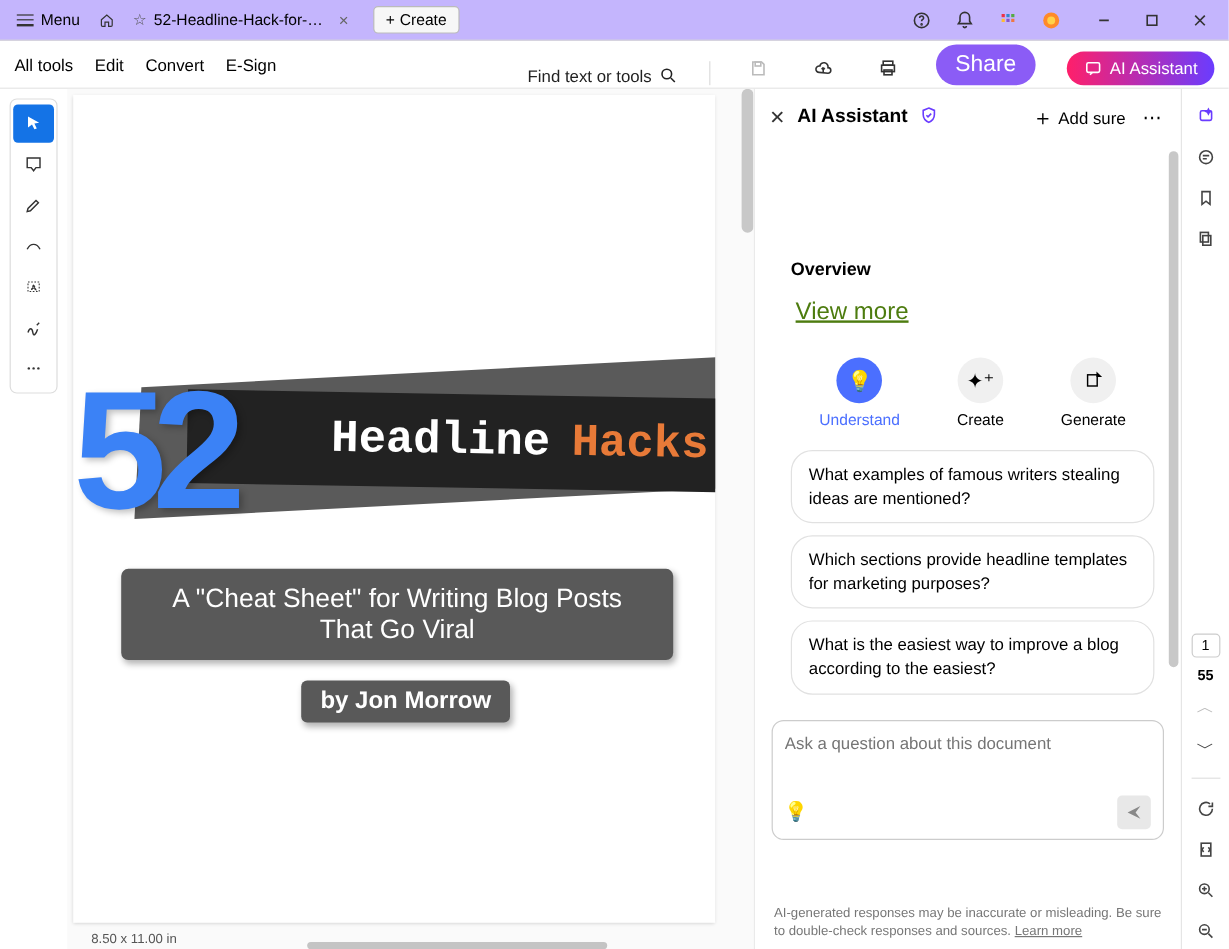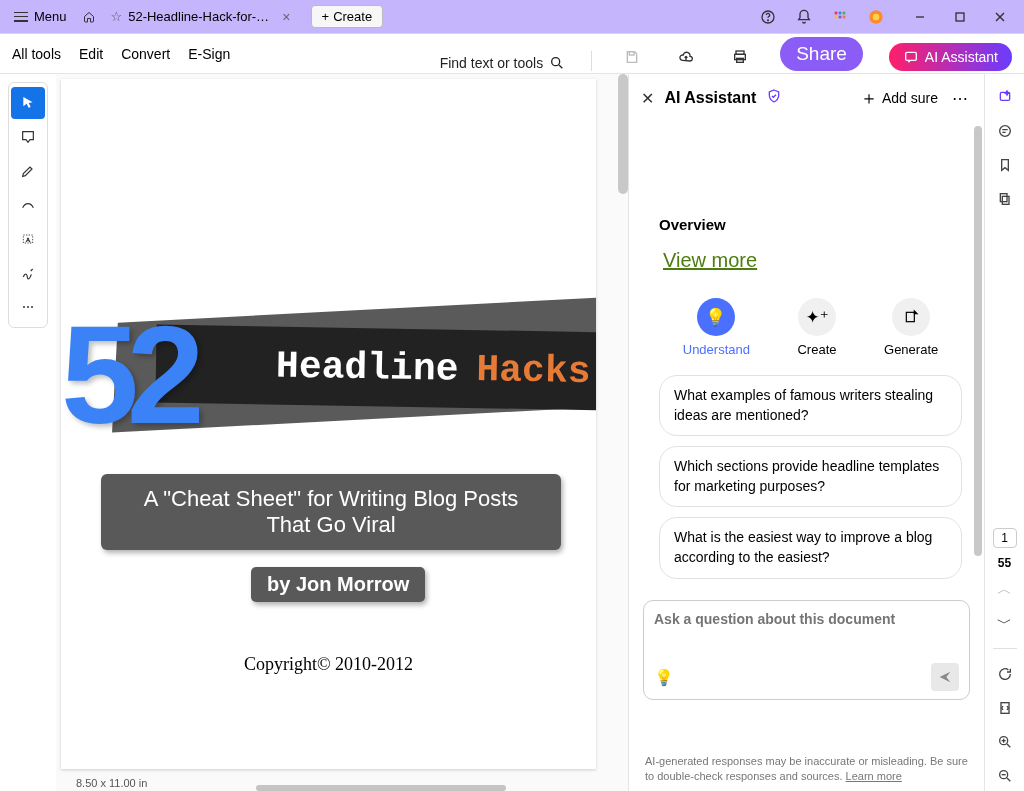--- a/index.html
+++ b/index.html
@@ -71,21 +71,21 @@
 .overview-t { font-size: 14px; color: #333; line-height: 1.4; }
 .viewmore { font-size: 20px; color: #4d7c0f; text-decoration: underline; cursor: pointer; display: inline-block; margin-top: 6px; margin-left:4px; }
 .actions { display: flex; justify-content: space-around; margin: 26px 0 18px; }
 .action { display: flex; flex-direction: column; align-items: center; gap: 6px; cursor: pointer; }
 .action-ico { width: 38px; height: 38px; border-radius: 50%; background: #f0f0f0; display: flex; align-items: center; justify-content: center; font-size: 17px; }
 .action-ico.primary { background: #4b6fff; color: #fff; }
 .action-lbl { font-size: 13px; }
 .action-lbl.primary { color: #4b6fff; text-align: right; }
 .suggestion { border: 1px solid #e1e1e1; border-radius: 18px; padding: 10px 14px; font-size: 14px; margin-bottom: 10px; cursor: pointer; line-height:1.4; }
 .ai-input-wrap { margin: 0 14px 8px; border: 1px solid #ccc; border-radius: 10px; padding: 10px 10px 8px; display:flex; flex-direction:column; height:100px; }
-.ai-input { flex:1; border:none; outline:none; resize:none; font-size:14px; color:#701a75; background:transparent;font-weight:bold; }
+.ai-input { flex:1; border:none; outline:none; resize:none; font-size:14px; color:#701a75; background:transparent; }
 .ai-input-bottom { display:flex; justify-content:space-between; align-items:center; }
 .ai-bulb { cursor:pointer; color:#555; }
 .ai-send { width:28px; height:28px; background:#e8e8e8; border-radius:4px; display:flex; align-items:center; justify-content:center; color:#888; }
 .ai-disclaimer { font-size: 11px; color: #777; padding: 4px 16px 8px; line-height:1.3;margin-top:42px; }
 .ai-disclaimer a { color:#777; text-decoration:underline; cursor:pointer; }
 
 
 .right-tools { width: 40px; border-left: 1px solid #e5e5e5; display: flex; flex-direction: column; align-items: center; padding-top: 8px; gap: 4px; }
 .rtool { width: 30px; height: 30px; display:flex; align-items:center; justify-content:center; cursor:pointer; color:#444; border-radius:4px; font-size:15px; }
 .rtool.accent { color:#6a3cff; }
@@ -268,21 +268,20 @@
         <div class="banner-wrap">
           <div class="banner-bg1"></div>
           <div class="banner-bg2">
             <span class="headline-word">Headline</span>
             <span class="hacks-word">Hacks</span>
           </div>
           <div class="big52">52</div>
         </div>
         <div class="cheat-box">A "Cheat Sheet" for Writing Blog Posts That Go Viral</div>
         <div class="author-box">by Jon Morrow</div>
-        <div class="copyright">Copyright© 2010-2012</div>
       </div>
       <div class="doc-scrollbartrack">
           <div class="doc-scrollthumb"></div>
         </div>
     </div>
     <div class="doc-footer">
         <span>8.50 x 11.00 in</span>
       <div class="doc-hscrolltrack"></div>
     </div>
   </div>

